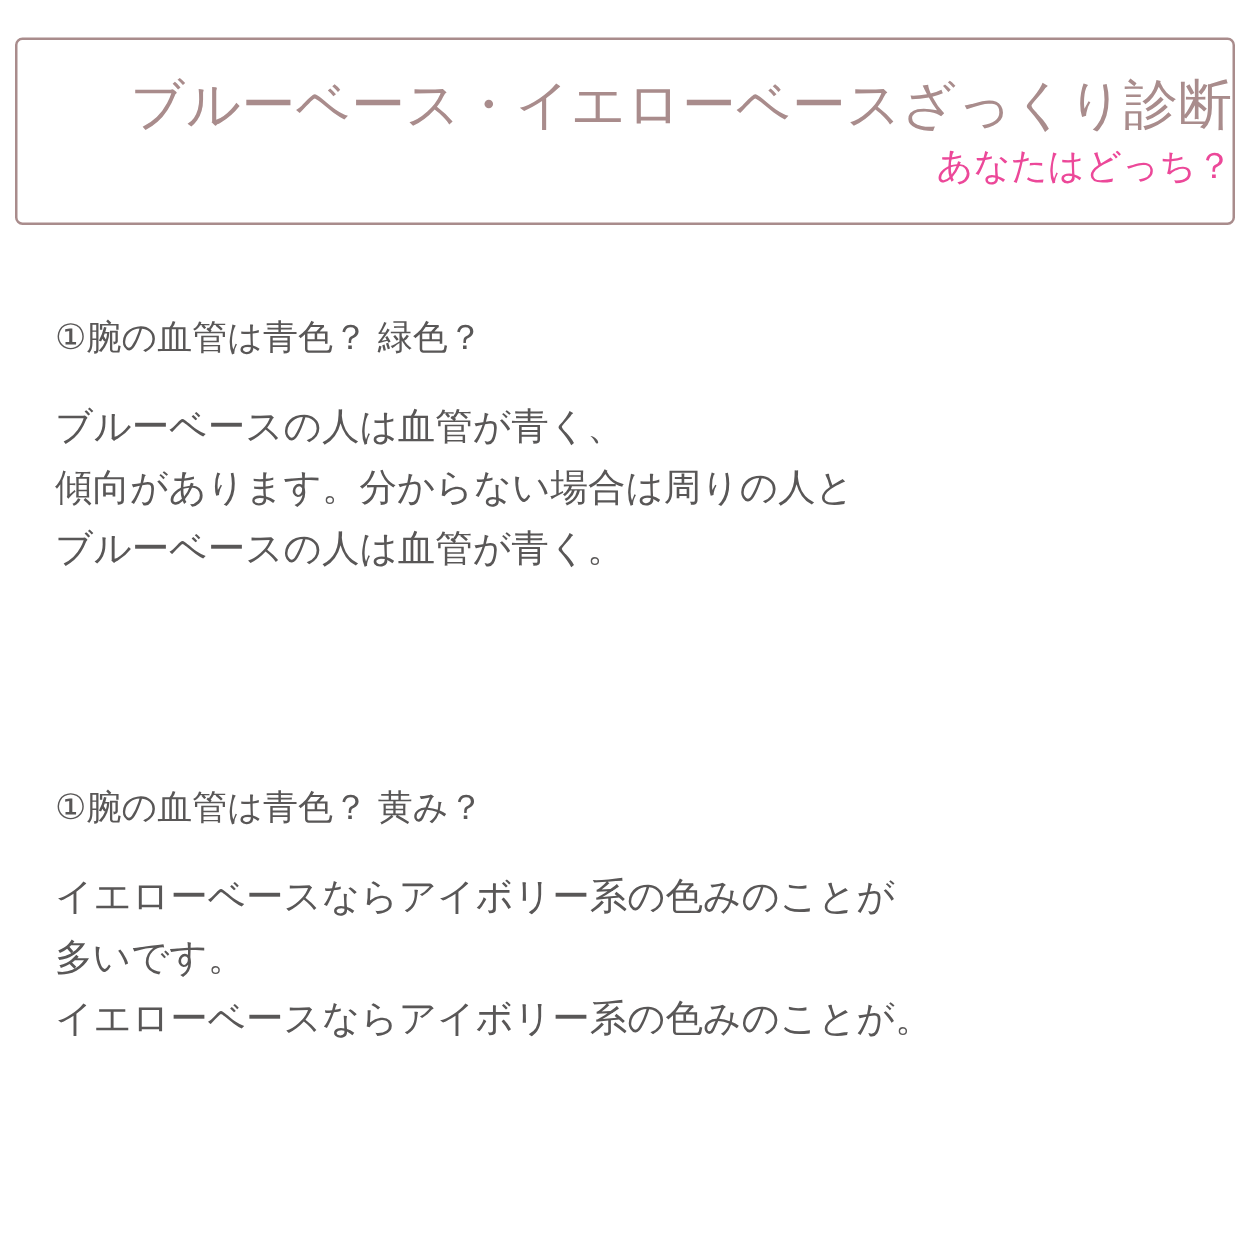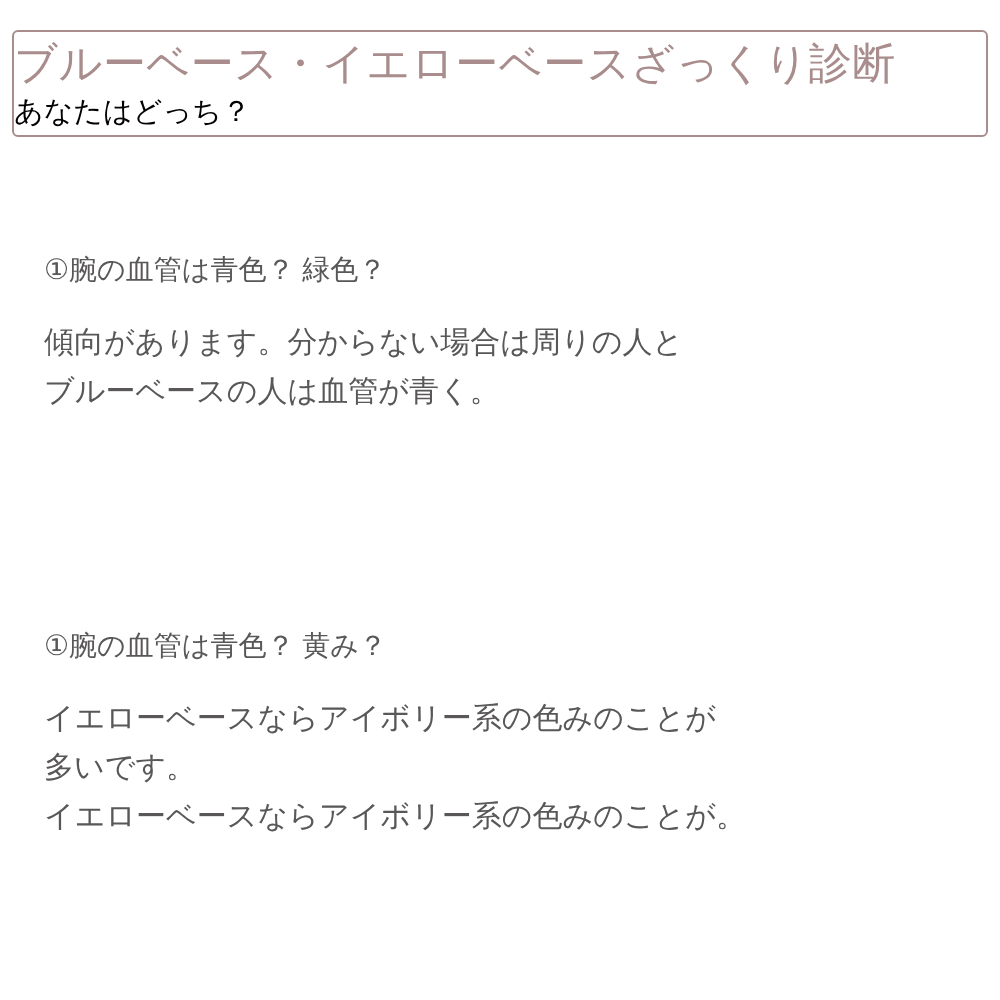--- a/index.html
+++ b/index.html
@@ -20,42 +20,42 @@
     height: 1000px;
     box-sizing: border-box;
   }
 
   
   .header-card {
     position: absolute;
     left: 12px;
     top: 30px;
     width: 976px;
-    height: 107px;
+    height: 150px;
     box-sizing: border-box;
     border: 2px solid #a98c8c;
     border-radius: 6px;
     display: flex;
     flex-direction: column;
-    align-items: flex-start;
+    align-items: flex-end;
     justify-content: center;
   }
   .header-title {
     font-size: 43px;
     line-height: 1.18;
     letter-spacing: 0.01em;
     color: #a98c8c;
     white-space: nowrap;
     font-weight: 400;
   }
   .header-subtitle {
     margin-top: 6px;
     font-size: 29px;
     line-height: 1.2;
-    color: #000000;
+    color: #ec4899;
     white-space: nowrap;
     font-weight: 400;
   }
 
   
   .section {
     position: absolute;
     left: 44px;
     width: 920px;
   }
@@ -89,20 +89,21 @@
 <div class="page">
 
   <div class="header-card">
     <div class="header-title">ブルーベース・イエローベースざっくり診断</div>
     <div class="header-subtitle">あなたはどっち？</div>
   </div>
 
   <div class="section section-q1">
     <h2 class="question">①腕の血管は青色？ 緑色？</h2>
     <p class="answer">
+      <span class="line">ブルーベースの人は血管が青く、</span>
       <span class="line">傾向があります。分からない場合は周りの人と</span>
       <span class="line">ブルーベースの人は血管が青く。</span>
     </p>
   </div>
 
   <div class="section section-q2">
     <h2 class="question">①腕の血管は青色？ 黄み？</h2>
     <p class="answer">
       <span class="line">イエローベースならアイボリー系の色みのことが</span>
       <span class="line">多いです。</span>

